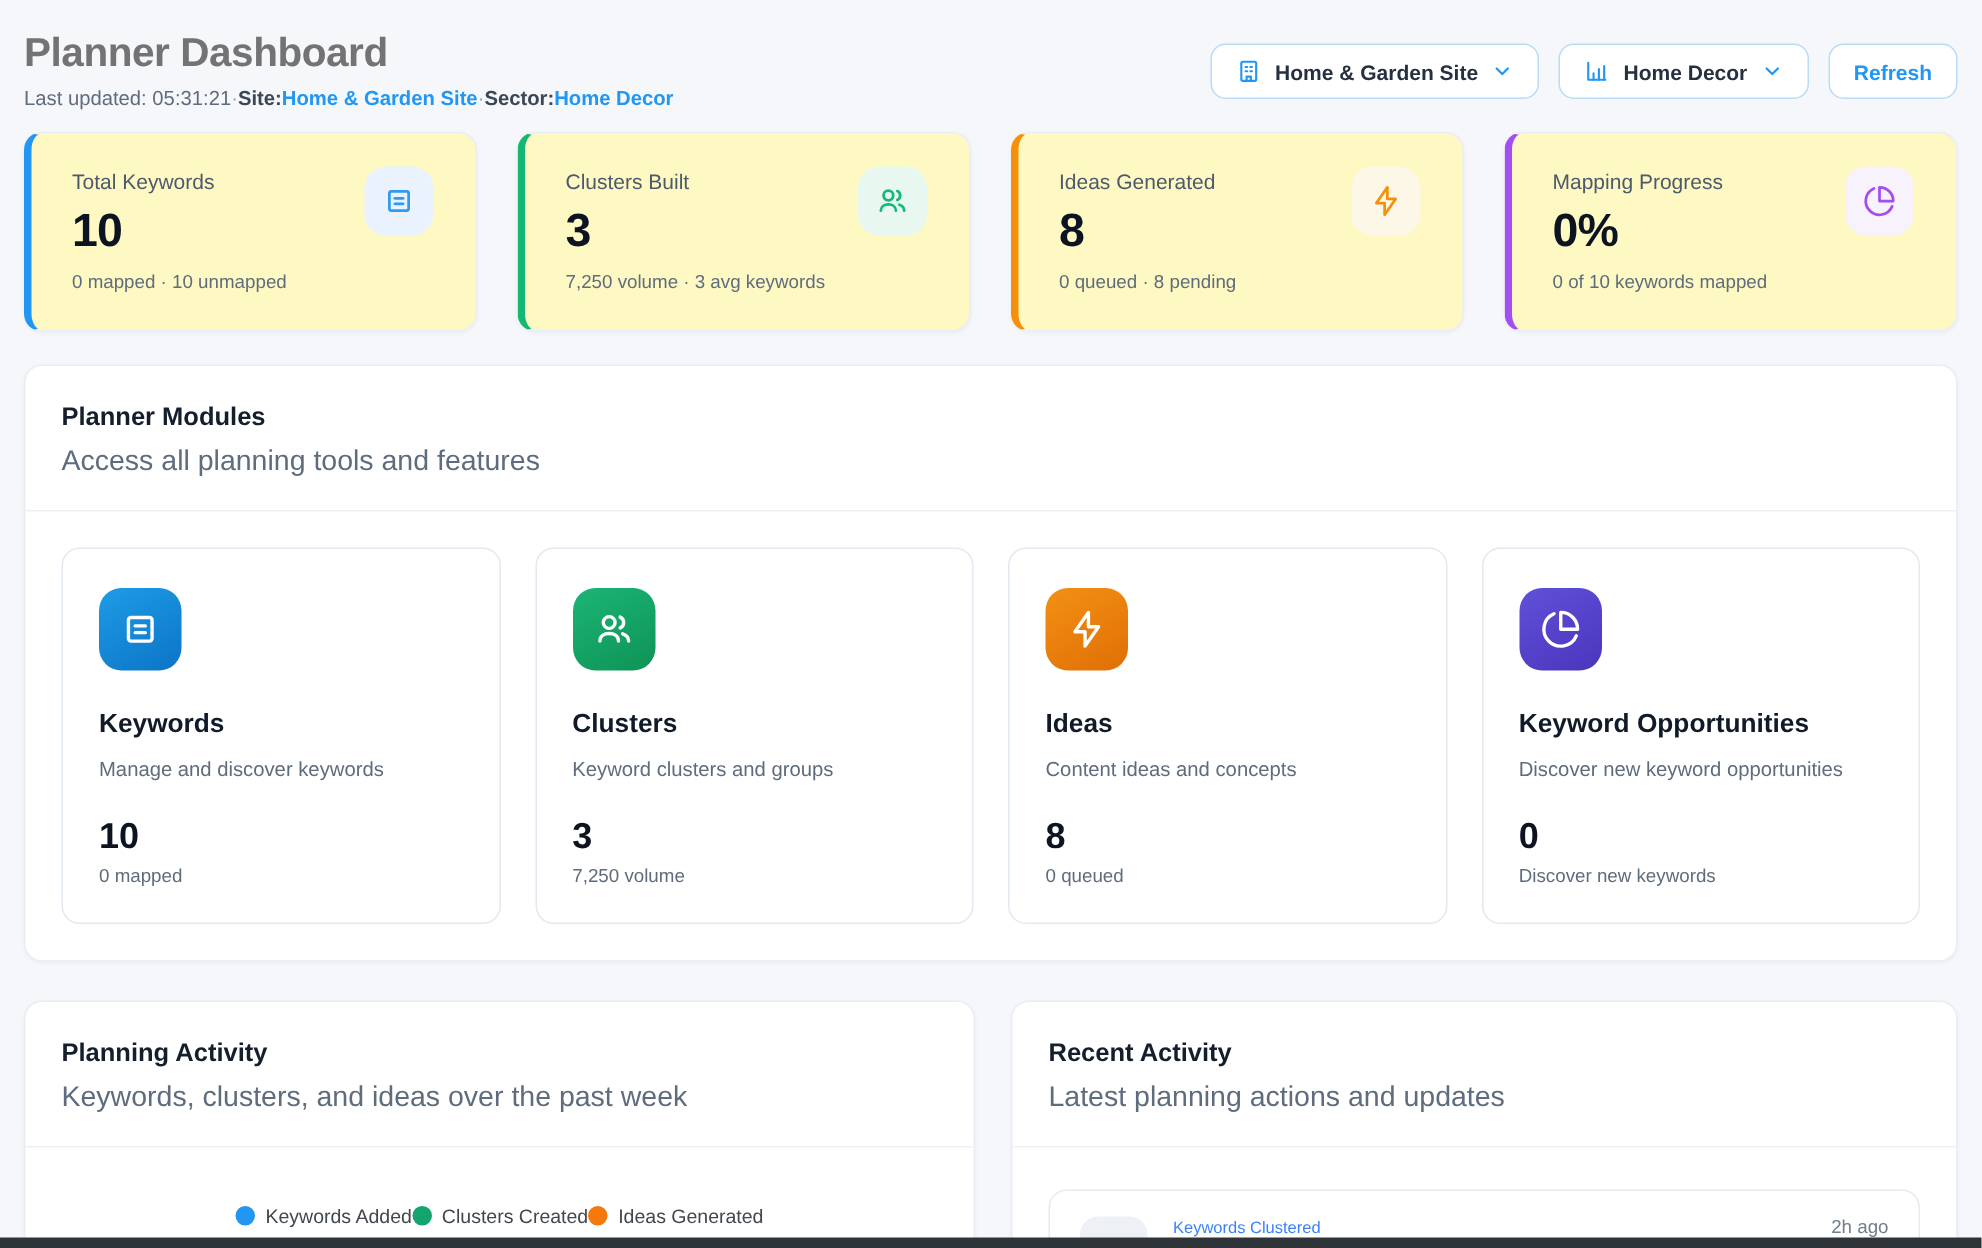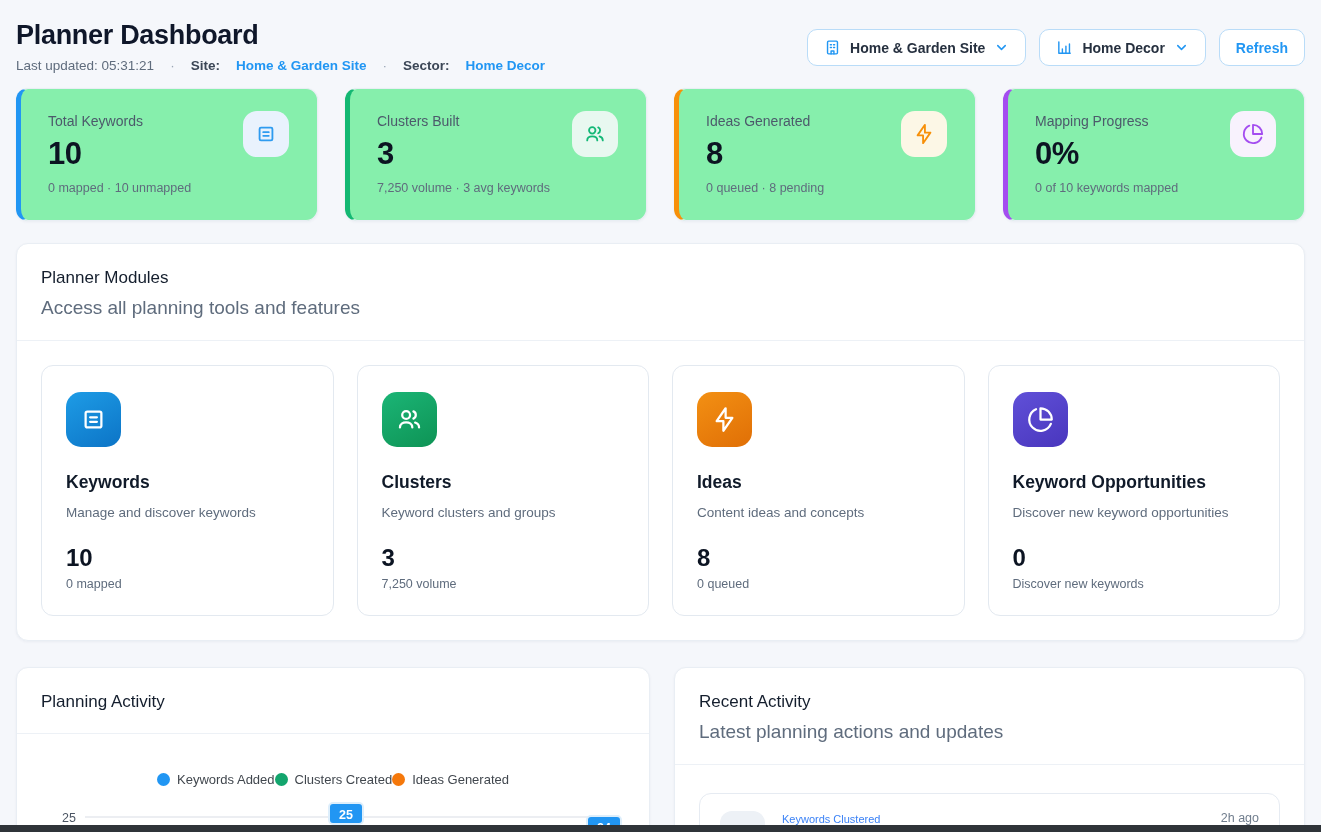--- a/index.html
+++ b/index.html
@@ -6,59 +6,59 @@
   html,body { width:1321px; height:832px; overflow:hidden; }
   body {
     font-family:"Liberation Sans", sans-serif;
     background:#f5f7fb;
     color:#17212f;
   }
   .page { padding:0 16px; }
 
   
   .header { display:flex; justify-content:space-between; align-items:flex-start; padding-top:20px; }
-  .page-title { font-size:27px; font-weight:800; color:#0f172a; letter-spacing:-0.3px; }
-  .meta { margin-top:7px; font-size:13.5px; color:#5f6c7d; display:flex; align-items:center; gap:16px; }
+  .page-title { font-size:27px; font-weight:800; color:#737373; letter-spacing:-0.3px; }
+  .meta { margin-top:7px; font-size:13.5px; color:#5f6c7d; display:flex; align-items:center; gap:0; }
   .meta b { color:#3b4656; font-weight:700; }
   .meta a { color:#2196f3; text-decoration:none; font-weight:700; }
   .meta .dot { color:#9aa6b5; }
   .header-actions { display:flex; gap:13px; margin-top:9px; }
   .hbtn {
     display:flex; align-items:center; gap:9px; height:37px; padding:0 16px;
     background:#fff; border:1px solid #b9dcf8; border-radius:10px;
     font-size:14px; font-weight:700; color:#26303f; cursor:pointer;
     font-family:"Liberation Sans", sans-serif;
   }
   .hbtn svg { flex:0 0 auto; }
   .refresh-btn { color:#2196f3; font-weight:700; }
 
   
   .stats { display:grid; grid-template-columns:repeat(4,1fr); gap:27px; margin-top:15px; }
   .stat-card {
-    position:relative; background:#86efac; border-radius:12px; height:133px;
+    position:relative; background:#fef9c3; border-radius:12px; height:133px;
     border:1px solid #e9eef4; border-left:5px solid; padding:24px 24px 0 27px;
     box-shadow:0 1px 3px rgba(20,40,80,.05);
   }
   .stat-card.blue   { border-left-color:#2196f3; }
   .stat-card.green  { border-left-color:#14b873; }
   .stat-card.orange { border-left-color:#f79009; }
   .stat-card.purple { border-left-color:#a44df0; }
   .stat-label { font-size:14px; color:#4c5a6b; }
   .stat-value { font-size:31px; font-weight:800; color:#0c1422; margin-top:7px; letter-spacing:-0.5px; }
   .stat-sub { font-size:12.5px; color:#5f6c7d; margin-top:9px; }
   .stat-icon { position:absolute; top:22px; right:28px; width:46px; height:46px; border-radius:14px; display:flex; align-items:center; justify-content:center; }
   .stat-icon.blue   { background:#e9f2fd; color:#2e9bf0; }
   .stat-icon.green  { background:#e8f8f0; color:#14b877; }
   .stat-icon.orange { background:#fcf7e6; color:#f79009; }
   .stat-icon.purple { background:#f8f2fd; color:#a44df0; }
 
   
   .panel { background:#fff; border:1px solid #e9eef4; border-radius:12px; box-shadow:0 1px 3px rgba(20,40,80,.05); }
   .panel-head { padding:24px 24px 21px; }
-  .panel-title { font-size:17px; font-weight:400; color:#141e2d; }
+  .panel-title { font-size:17px; font-weight:700; color:#141e2d; }
   .panel-sub { font-size:19px; color:#5f6c7d; margin-top:9px; }
   .panel-divider { border-top:1px solid #edf1f6; }
 
   .modules-panel { margin-top:22px; }
   .modules-body { padding:24px; display:grid; grid-template-columns:repeat(4,1fr); gap:23px; }
   .module-card {
     border:1px solid #e3e9f0; border-radius:12px; padding:26px 24px 24px; background:#fff; cursor:pointer;
   }
   .module-icon { width:55px; height:55px; border-radius:15px; display:flex; align-items:center; justify-content:center; color:#fff; }
   .module-icon.blue   { background:linear-gradient(150deg,#1e9ce6,#0c74c6); }
@@ -261,20 +261,21 @@
       </div>
 
     </div>
   </div>
 
   <div class="bottom">
 
     <div class="panel">
       <div class="panel-head">
         <div class="panel-title">Planning Activity</div>
+        <div class="panel-sub">Keywords, clusters, and ideas over the past week</div>
       </div>
       <div class="panel-divider"></div>
       <div class="chart-body">
         <div class="legend">
           <div class="legend-item">
             <span class="legend-dot blue"></span>
             <span>Keywords Added</span>
           </div>
           <div class="legend-item">
             <span class="legend-dot green"></span>

